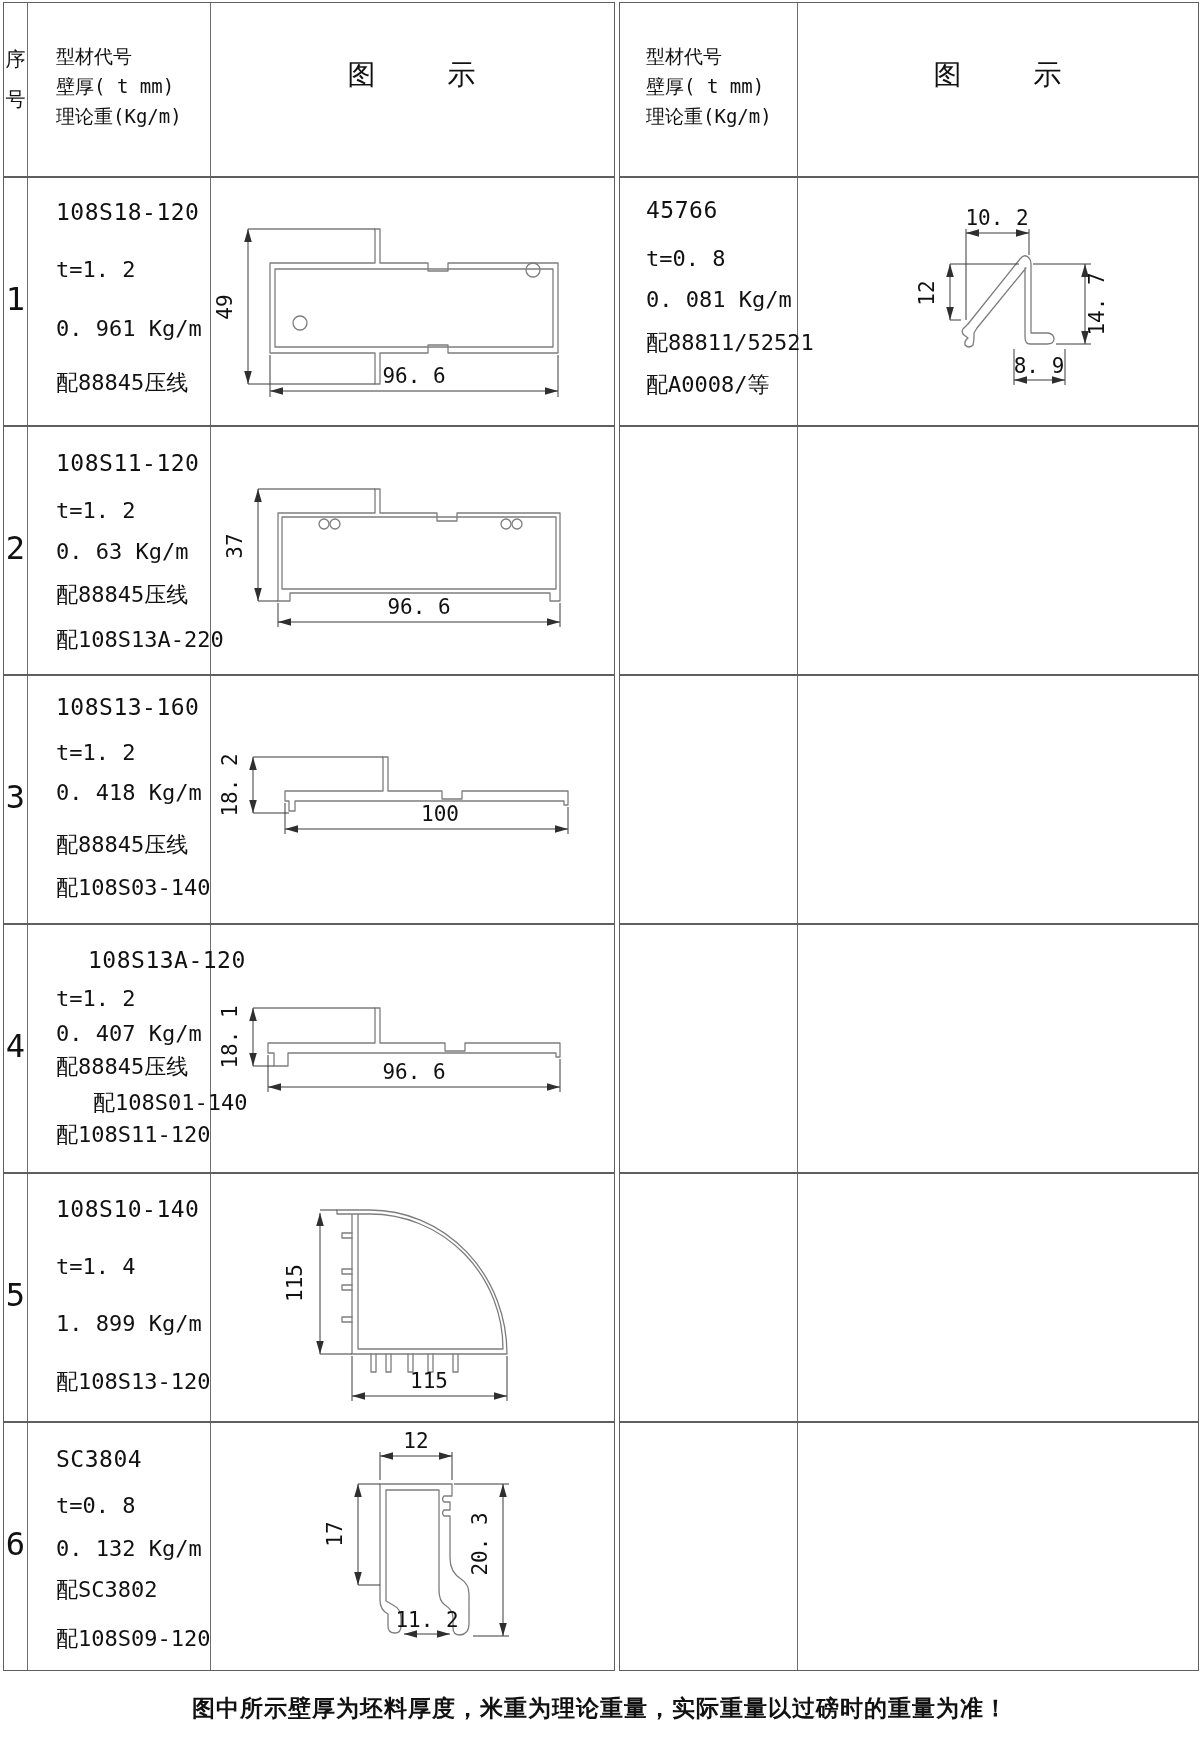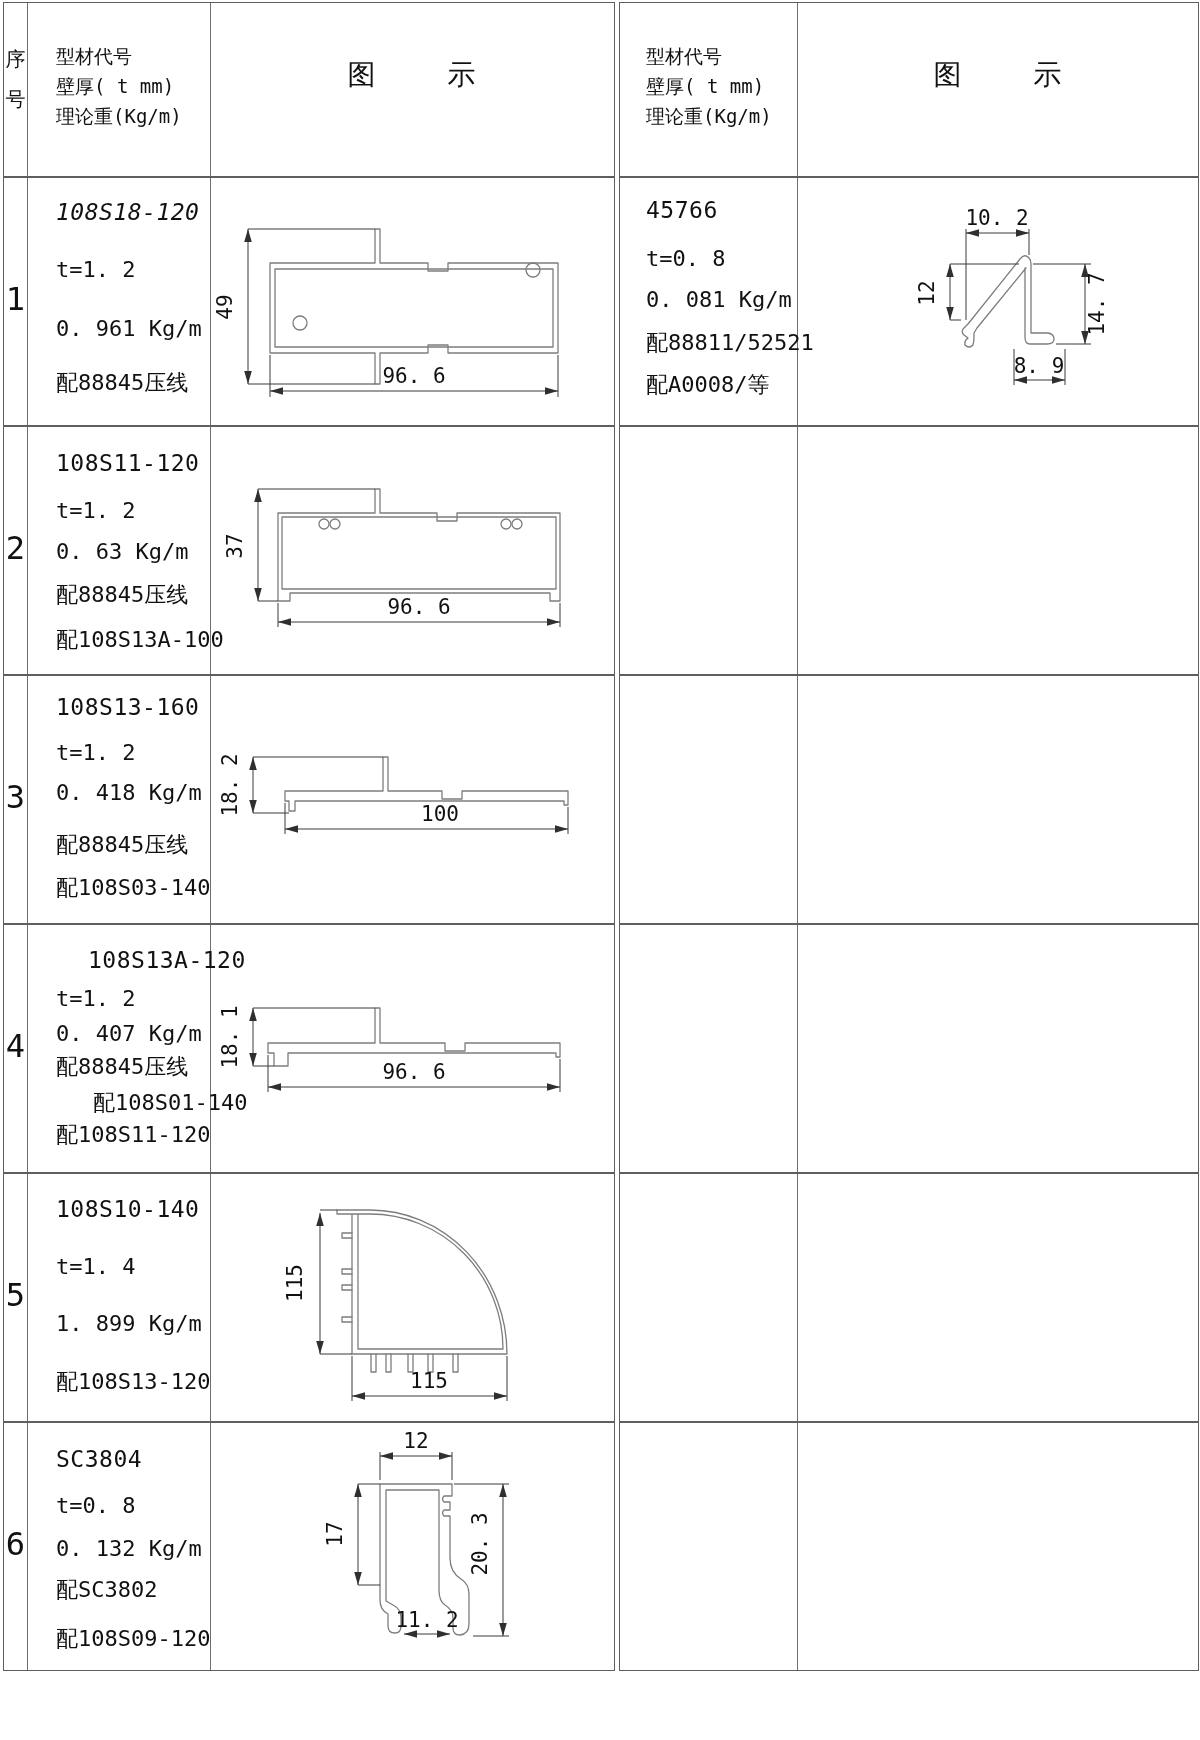--- a/index.html
+++ b/index.html
@@ -79,36 +79,36 @@
     <span>示</span>
   </div>
 
   <div class="abs seq" style="left:3px;top:280px;">1</div>
   <div class="abs seq" style="left:3px;top:529px;">2</div>
   <div class="abs seq" style="left:3px;top:778px;">3</div>
   <div class="abs seq" style="left:3px;top:1027px;">4</div>
   <div class="abs seq" style="left:3px;top:1276px;">5</div>
   <div class="abs seq" style="left:3px;top:1525px;">6</div>
 
-  <div class="abs code" style="left:56px;top:199px;font-style:italic;">108S18-120</div>
+  <div class="abs code" style="left:56px;top:199px;">108S18-120</div>
   <div class="abs ln" style="left:56px;top:257px;">t=1. 2</div>
   <div class="abs ln" style="left:56px;top:316px;">0. 961 Kg/m</div>
   <div class="abs ln" style="left:56px;top:368px;">配88845压线</div>
 
   <div class="abs code" style="left:646px;top:197px;">45766</div>
   <div class="abs ln" style="left:646px;top:246px;">t=0. 8</div>
   <div class="abs ln" style="left:646px;top:287px;">0. 081 Kg/m</div>
   <div class="abs ln" style="left:646px;top:328px;">配88811/52521</div>
   <div class="abs ln" style="left:646px;top:370px;">配A0008/等</div>
 
   <div class="abs code" style="left:56px;top:450px;">108S11-120</div>
   <div class="abs ln" style="left:56px;top:498px;">t=1. 2</div>
   <div class="abs ln" style="left:56px;top:539px;">0. 63 Kg/m</div>
   <div class="abs ln" style="left:56px;top:580px;">配88845压线</div>
-  <div class="abs ln" style="left:56px;top:625px;">配108S13A-100</div>
+  <div class="abs ln" style="left:56px;top:625px;">配108S13A-220</div>
 
   <div class="abs code" style="left:56px;top:694px;">108S13-160</div>
   <div class="abs ln" style="left:56px;top:740px;">t=1. 2</div>
   <div class="abs ln" style="left:56px;top:780px;">0. 418 Kg/m</div>
   <div class="abs ln" style="left:56px;top:830px;">配88845压线</div>
   <div class="abs ln" style="left:56px;top:873px;">配108S03-140</div>
 
   <div class="abs code" style="left:56px;top:947px;margin-left:32px;">108S13A-120</div>
   <div class="abs ln" style="left:56px;top:986px;">t=1. 2</div>
   <div class="abs ln" style="left:56px;top:1021px;">0. 407 Kg/m</div>
@@ -209,14 +209,15 @@
     <path class="dim" marker-start="url(#ah)" marker-end="url(#ah)" d="M169,34 H241"></path>
     <path class="dim" marker-start="url(#ah)" marker-end="url(#ah)" d="M147,62 V163"></path>
     <path class="dim" marker-start="url(#ah)" marker-end="url(#ah)" d="M292,62 V214"></path>
     <path class="dim" marker-start="url(#ah)" marker-end="url(#ah)" d="M193,212 H239"></path>
     <text class="dtx" x="205" y="26" text-anchor="middle">12</text>
     <text class="dtx" transform="rotate(-90 131 112)" x="131" y="112" text-anchor="middle">17</text>
     <text class="dtx" transform="rotate(-90 276 122)" x="276" y="122" text-anchor="middle">20. 3</text>
     <text class="dtx" x="216" y="205" text-anchor="middle">11. 2</text>
   </svg>
 
+  <div class="abs note" style="top:1693px;left:0;">图中所示壁厚为坯料厚度，米重为理论重量，实际重量以过磅时的重量为准！</div>
 
 </div>
 
 </body></html>

